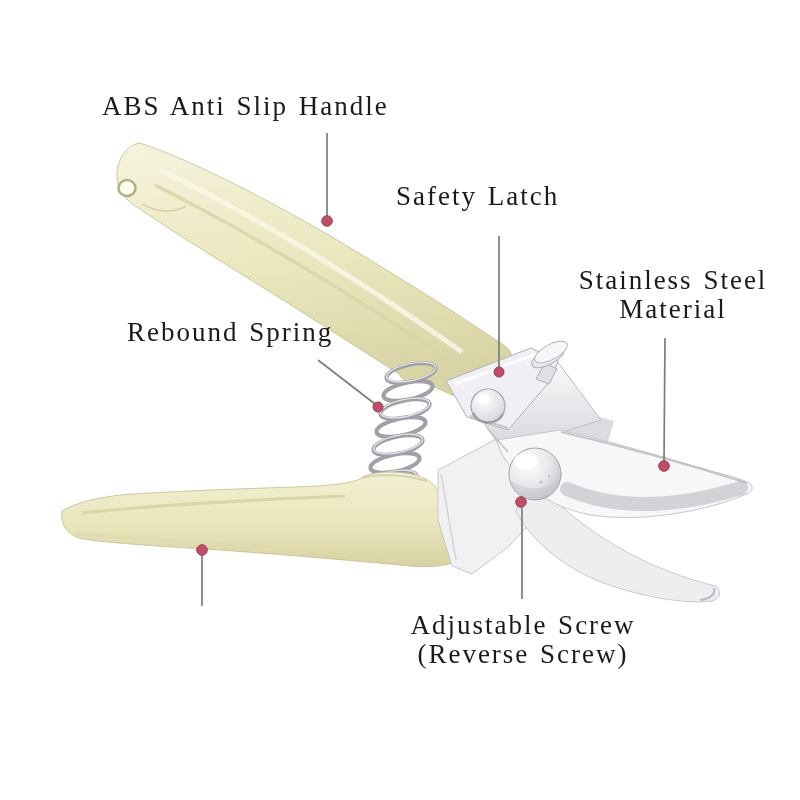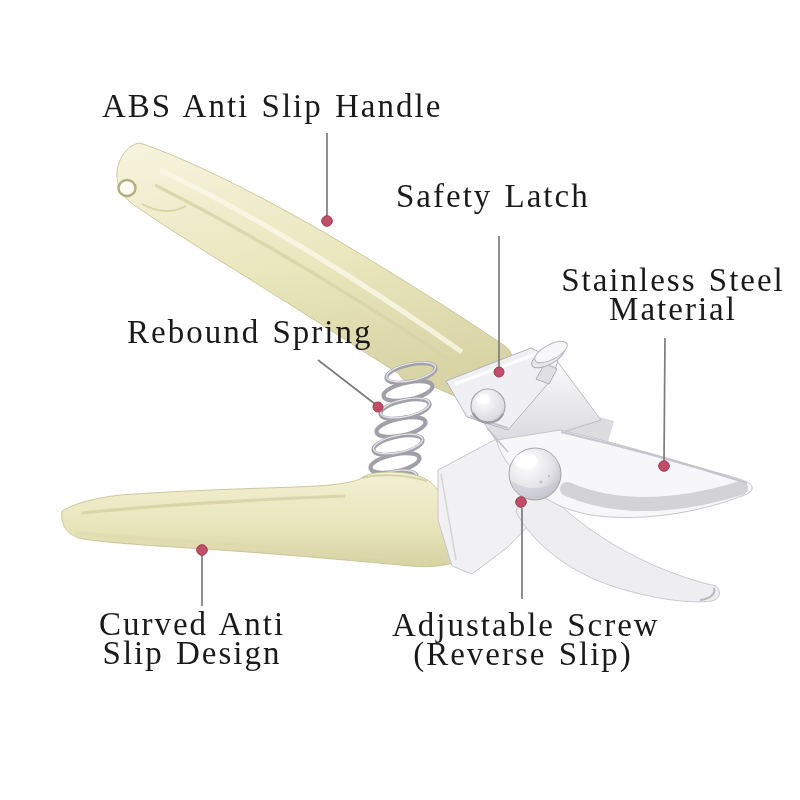--- a/index.html
+++ b/index.html
@@ -12,21 +12,21 @@
   #stage {
     position: relative;
     width: 800px; height: 800px;
     background: #ffffff;
   }
   #art {
     position: absolute; left: 0; top: 0;
   }
   .label {
     position: absolute;
-    font-size: 33px;
+    font-size: 27px;
     letter-spacing: 2px;
     word-spacing: 2px;
     color: #1a1a1a;
     white-space: nowrap;
     line-height: 29px;
   }
   .label .ln { display: block; }
   .center { text-align: center; }
   #lbl-abs        { left: 102px; top: 92px;  }
   #lbl-safety     { left: 396px; top: 182px; text-align: center; }
@@ -192,23 +192,19 @@
 
   <div class="label" id="lbl-safety">Safety Latch</div>
 
   <div class="label center" id="lbl-stainless">
     <span class="ln">Stainless Steel</span>
     <span class="ln">Material</span>
   </div>
 
   <div class="label" id="lbl-rebound">Rebound Spring</div>
 
-  <div class="label center" id="lbl-curved">
-    <span class="ln">Curved Anti</span>
-    <span class="ln">Slip Design</span>
-  </div>
 
   <div class="label center" id="lbl-adjustable">
     <span class="ln">Adjustable Screw</span>
-    <span class="ln">(Reverse Slip)</span>
+    <span class="ln">(Reverse Screw)</span>
   </div>
 
 </div>
 
 </body></html>

